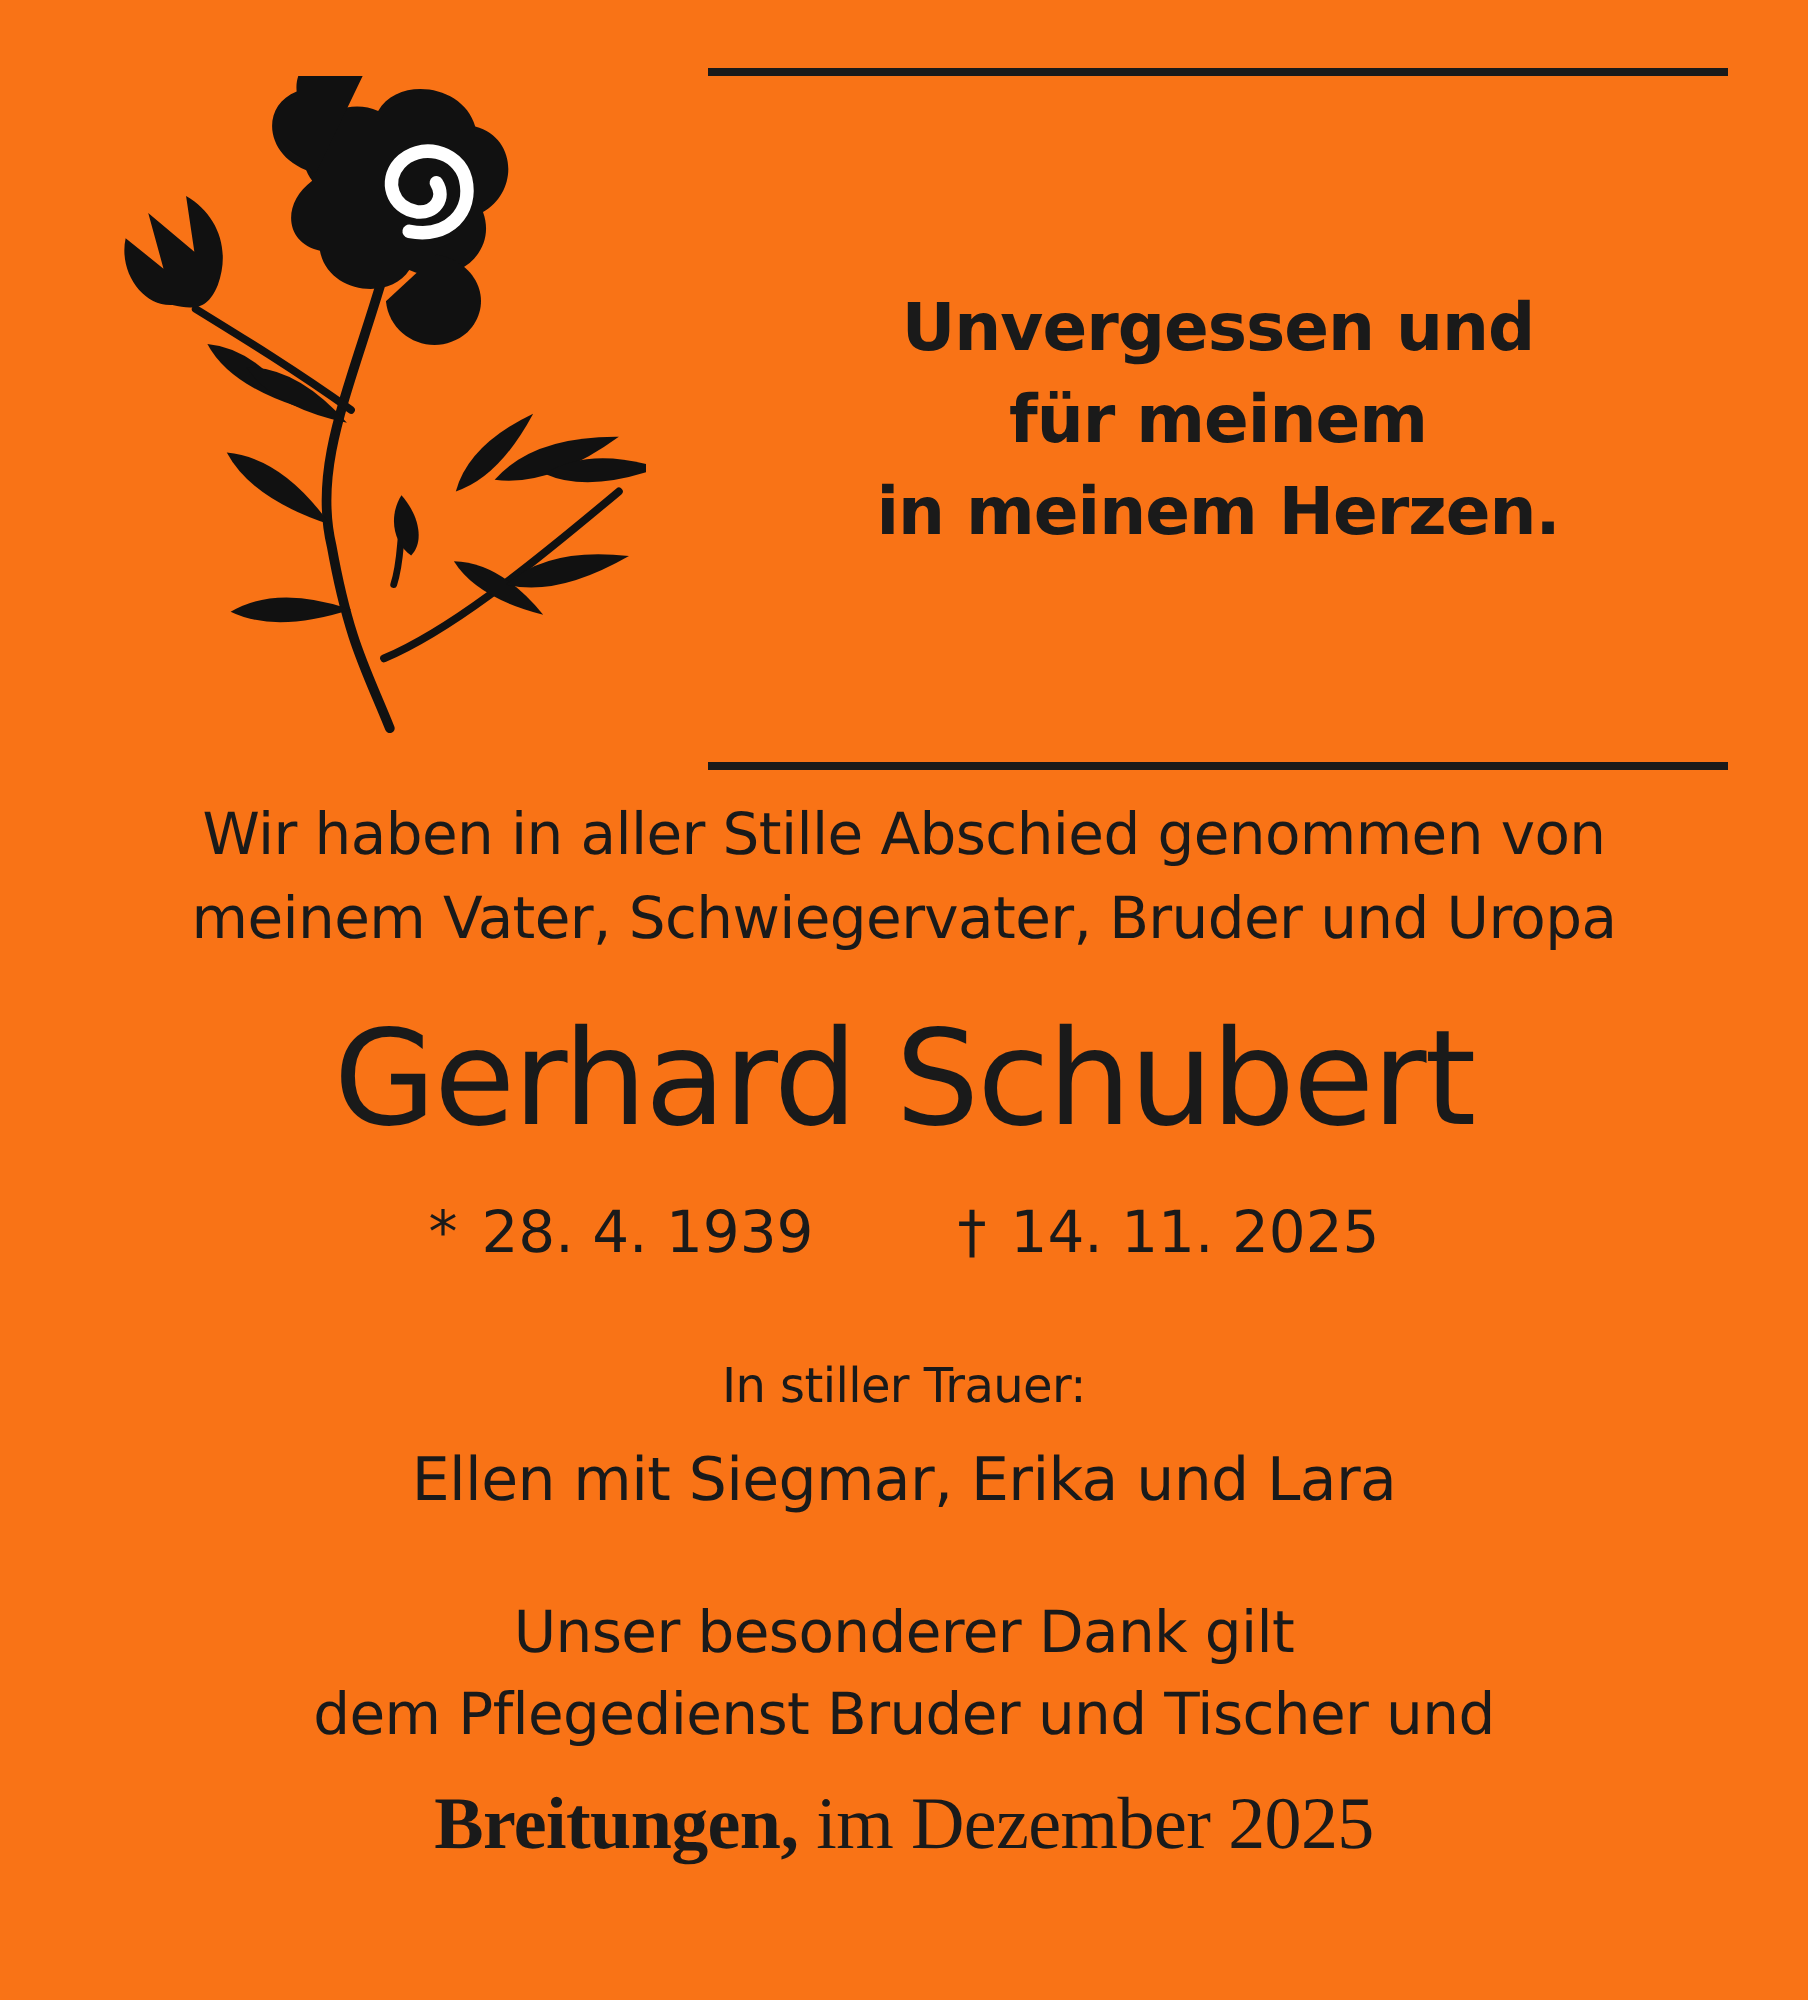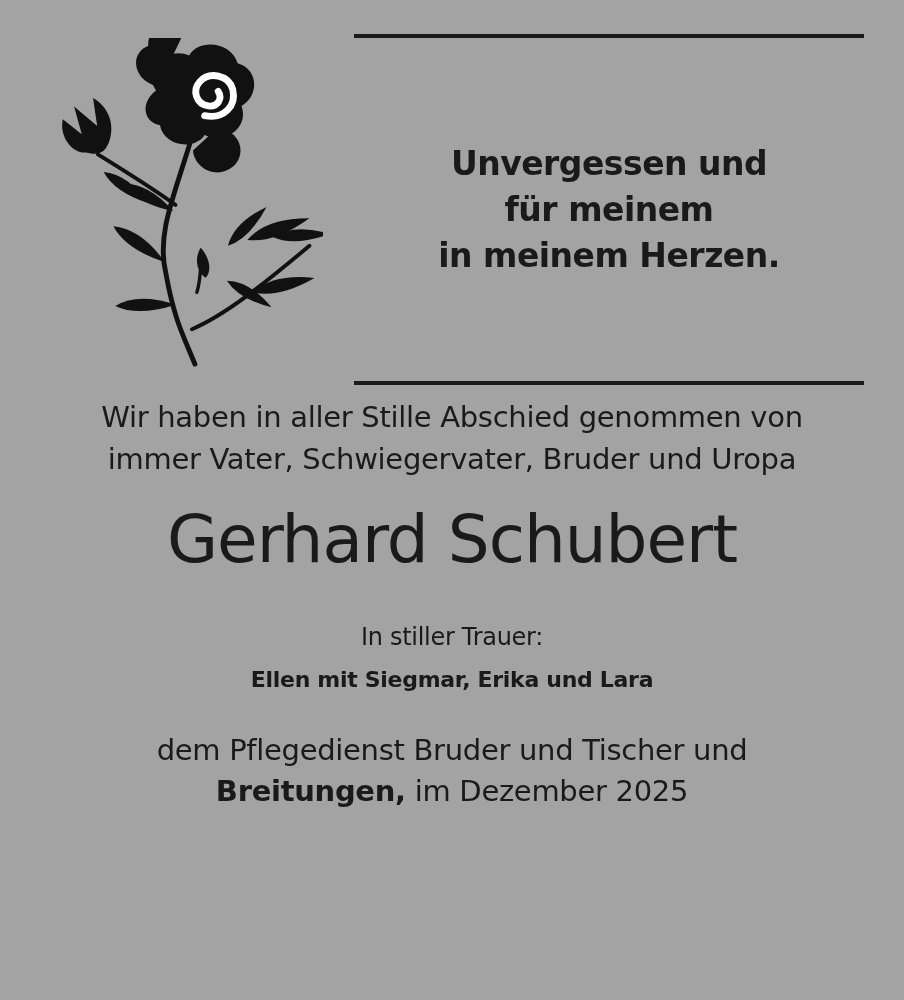--- a/index.html
+++ b/index.html
@@ -5,21 +5,21 @@
   * { margin: 0; padding: 0; box-sizing: border-box; }
   html, body { background: #ffffff; }
   body {
     width: 904px; height: 1000px;
     font-family: "DejaVu Sans", "Liberation Sans", sans-serif;
     color: #141414;
   }
   .page {
     position: relative;
     width: 904px; height: 1000px;
-    background: #a3a3a3;
+    background: #f97316;
     overflow: hidden;
   }
   
   .flower {
     position: absolute;
     left: 28px; top: 38px;
     width: 295px; height: 330px;
   }
   .flower svg { width: 100%; height: 100%; }
 
@@ -73,34 +73,35 @@
     gap: 72px;
   }
   .dates .sym { margin-right: 12px; }
   .trauer-heading {
     margin-top: 46px;
     font-size: 24px;
     letter-spacing: -0.3px;
   }
   .trauer-names {
     margin-top: 16px;
-    font-size: 22px;
-    font-weight: bold;
+    font-size: 30px;
+    font-weight: normal;
     letter-spacing: -0.3px;
   }
   .thanks {
     margin-top: 38px;
     font-size: 29px;
     line-height: 41px;
     letter-spacing: -0.3px;
   }
   .footer-line {
-    margin-top: 3px;
-    font-size: 29px;
+    margin-top: 13px;
+    font-size: 37px;
     letter-spacing: -0.3px;
+    font-family: Liberation Serif, serif;
   }
   .footer-line .place { font-weight: bold; }
 </style>
 </head>
 <body>
 
 <div class="page">
 
   <div class="flower">
     <svg viewBox="0 0 300 340" xmlns="http://www.w3.org/2000/svg">
@@ -149,30 +150,39 @@
       <div>Unvergessen und</div>
       <div>für meinem</div>
       <div>in meinem Herzen.</div>
     </div>
     <div class="rule"></div>
   </div>
 
   <div class="main">
     <div class="intro">
       <div>Wir haben in aller Stille Abschied genommen von</div>
-      <div>immer Vater, Schwiegervater, Bruder und Uropa</div>
+      <div>meinem Vater, Schwiegervater, Bruder und Uropa</div>
     </div>
 
     <div class="name">Gerhard Schubert</div>
 
+    <div class="dates">
+      <span>
+        <span class="sym">*</span><span>28. 4. 1939</span>
+      </span>
+      <span>
+        <span class="sym">†</span><span>14. 11. 2025</span>
+      </span>
+    </div>
 
     <div class="trauer-heading">In stiller Trauer:</div>
     <div class="trauer-names">Ellen mit Siegmar, Erika und Lara</div>
 
     <div class="thanks">
+      <div>Unser besonderer Dank gilt</div>
       <div>dem Pflegedienst Bruder und Tischer und</div>
     </div>
 
     <div class="footer-line">
       <span class="place">Breitungen,</span><span> im Dezember 2025</span>
     </div>
   </div>
 
 </div>
 

